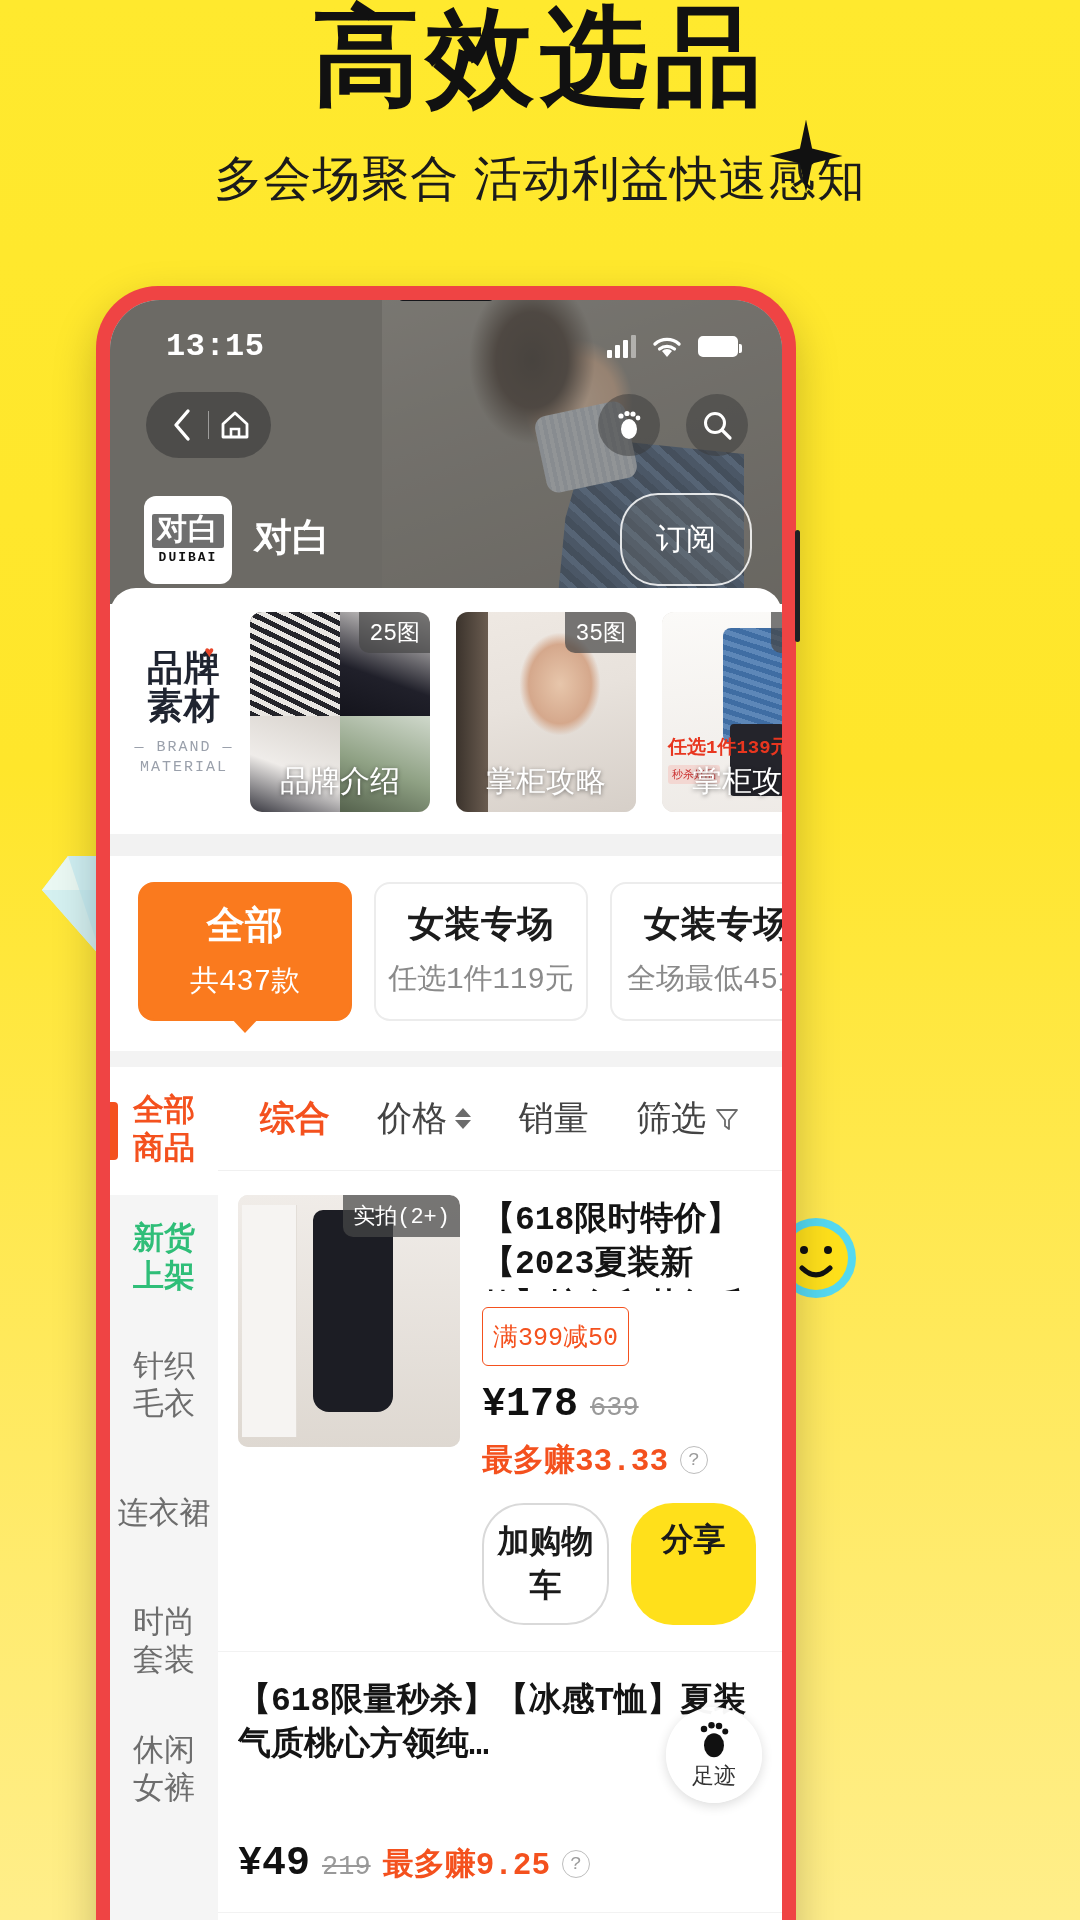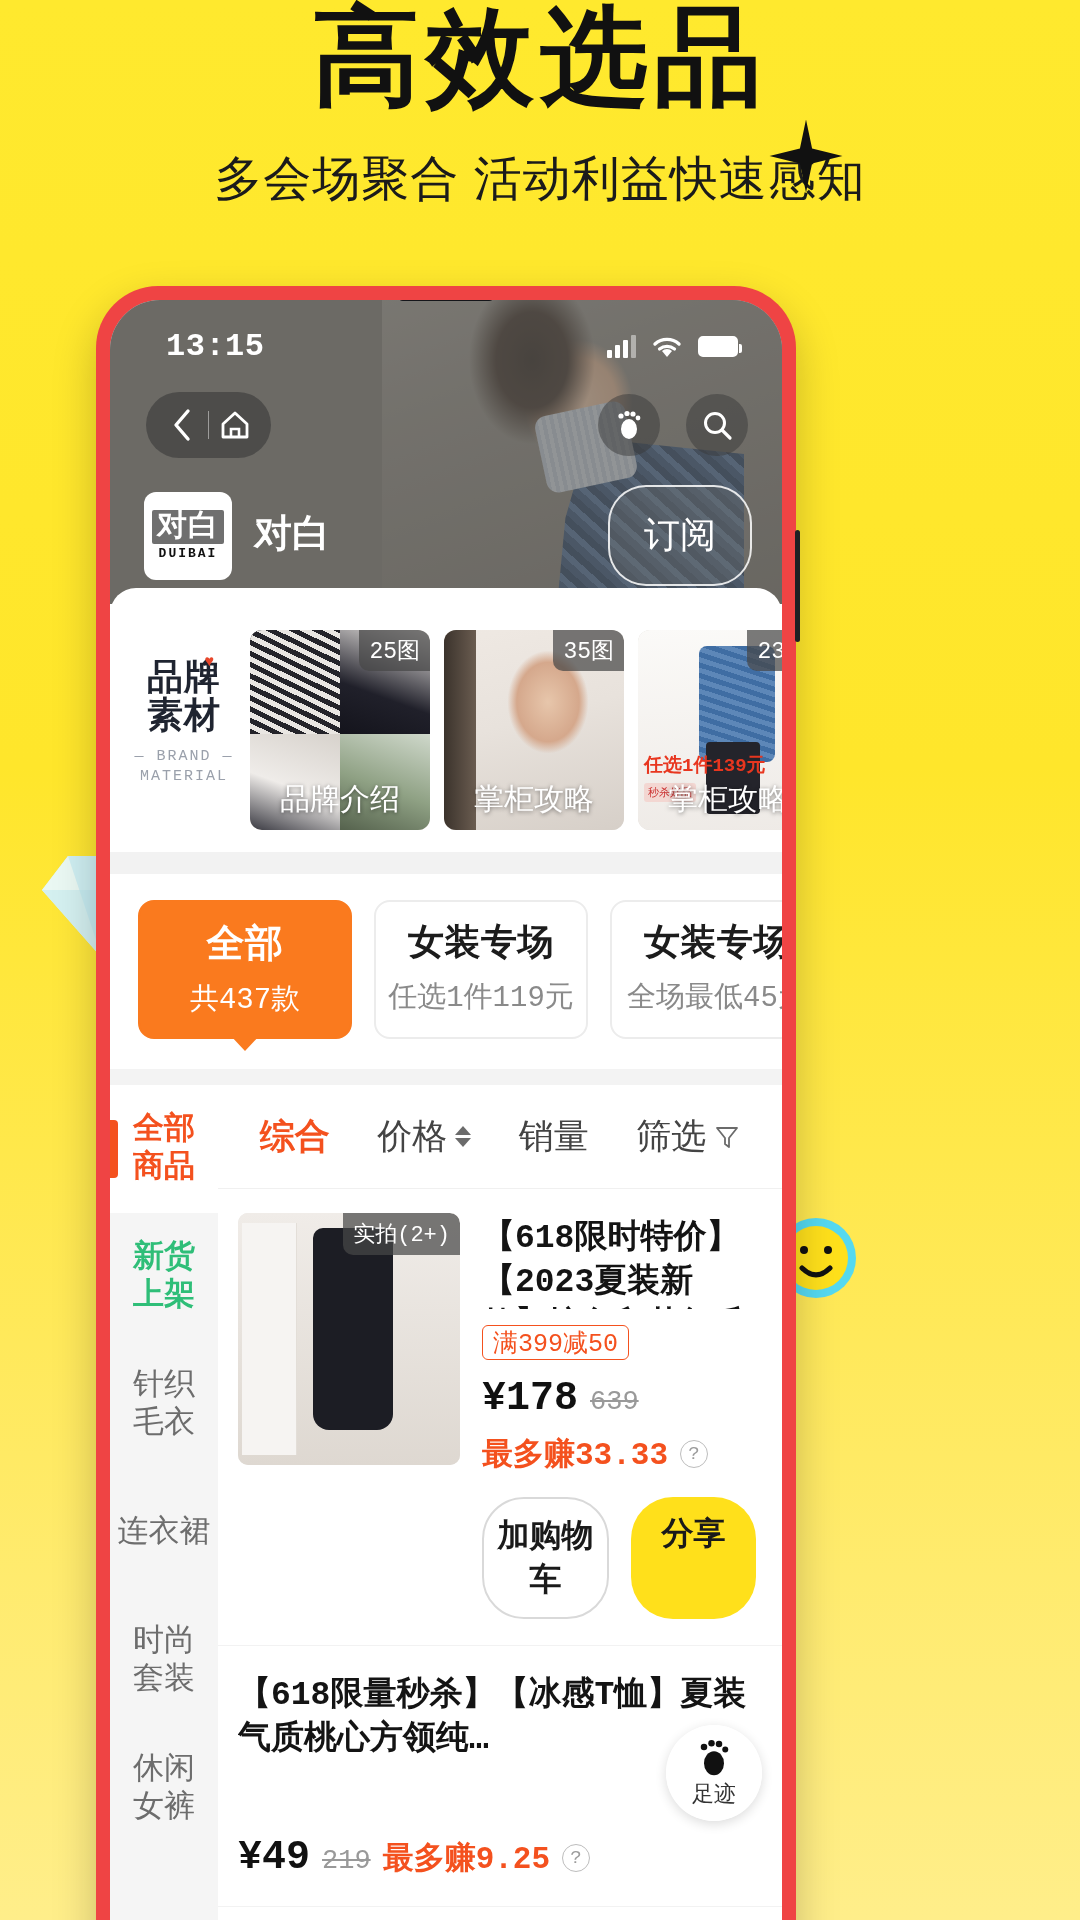--- a/index.html
+++ b/index.html
@@ -119,39 +119,39 @@
   .bl-top {
     background: #6f6f6f; color: #fff; font-weight: 900; font-size: 30px;
     width: 72px; text-align: center; line-height: 34px; border-radius: 2px; letter-spacing: 1px;
   }
   .bl-bot { color: #111; font-size: 13px; font-weight: 800; letter-spacing: 2px; margin-top: 2px; }
   .brand-txt { margin-left: 22px; flex: 1; }
   .brand-name { color: #fff; font-size: 38px; font-weight: 600; line-height: 1.1; }
   .brand-meta { color: rgba(255,255,255,.92); font-size: 27px; margin-top: 10px; display: flex; align-items: center; gap: 26px; }
   .chev-s { font-size: 24px; opacity: .9; }
   .sub-btn {
-    border: 2px solid rgba(255,255,255,.85); color: #fff; font-size: 36px;
+    border: 2px solid rgba(255,255,255,.85); color: #fff; font-size: 30px;
     border-radius: 38px; padding: 24px 34px; background: rgba(120,118,114,.25);
     flex: 0 0 auto;
   }
 
   
   .sheet {
     position: absolute; top: 288px; left: 0; right: 0; bottom: 0;
     background: #fff; border-radius: 26px 26px 0 0; overflow: hidden; z-index: 10;
   }
   .matwrap { display: flex; align-items: stretch; padding: 24px 0 22px 22px; gap: 14px; }
   .mat-label {
     flex: 0 0 auto; width: 104px; display: flex; flex-direction: column;
     align-items: center; justify-content: center; padding-top: 6px;
   }
   .ml-cn { font-size: 36px; font-weight: 800; color: #1f2430; line-height: 1.06; letter-spacing: 1px; text-align: center; position: relative; }
   .ml-cn .heart { position: absolute; right: 6px; top: -7px; color: #e8462a; font-size: 16px; }
   .ml-en { font-size: 15px; color: #9aa0ab; letter-spacing: 2px; margin-top: 10px; text-align: center; line-height: 1.35; }
-  .mat-cards { display: flex; gap: 14px; overflow: hidden; margin-top: 18px; }
+  .mat-cards { display: flex; gap: 26px; overflow: hidden; }
   .mcard {
     position: relative; width: 180px; height: 200px; border-radius: 12px; overflow: hidden;
     flex: 0 0 auto; background: #ded9d4;
   }
   .mc-count {
     position: absolute; right: 0; top: 0; background: rgba(70,70,70,.72); color: #fff;
     font-size: 23px; padding: 5px 10px; border-radius: 0 10px 0 10px; font-weight: 500;
   }
   .mc-title {
     position: absolute; left: 0; right: 0; bottom: 10px; text-align: center;
@@ -244,21 +244,21 @@
   .pi1::after{content:'';position:absolute;left:2%;top:4%;width:24%;height:92%;background:#f6f4f2;border-right:1px solid #e3ded8;}
   .pi2{position:absolute;inset:0;background:linear-gradient(180deg,#efe3d4 0%,#e0cdb4 100%);}
   .pi2::before{content:'';position:absolute;left:30%;top:18%;width:38%;height:38%;background:#fbfaf8;border-radius:8px;}
   .pi2::after{content:'';position:absolute;left:28%;top:54%;width:42%;height:44%;
     background:repeating-linear-gradient(14deg,#9fb2cb 0 5px,#c3d0e0 5px 10px);}
 
   .pinfo { flex: 1; min-width: 0; padding-top: 4px; }
   .ptitle { font-size: 33px; line-height: 1.32; color: #141414; font-weight: 700; max-height: 92px; overflow: hidden; }
   .pcoupon {
     display: inline-block; border: 1.5px solid #F4511E; color: #F4511E; font-size: 25px;
-    border-radius: 6px; padding: 0 10px; margin-top: 16px;
+    border-radius: 6px; padding: 12px 10px; margin-top: 16px;
   }
   .pprice { display: flex; align-items: baseline; gap: 12px; margin-top: 16px; flex-wrap: wrap; }
   .pnow { font-size: 40px; font-weight: 800; color: #111; }
   .pold { font-size: 27px; color: #999; text-decoration: line-through; }
   .pearn { font-size: 31px; color: #F4511E; font-weight: 700; }
   .qmark {
     width: 28px; height: 28px; border: 1.5px solid #bdbdbd; border-radius: 50%;
     display: inline-flex; align-items: center; justify-content: center;
     font-size: 19px; color: #9b9b9b; align-self: center;
   }

